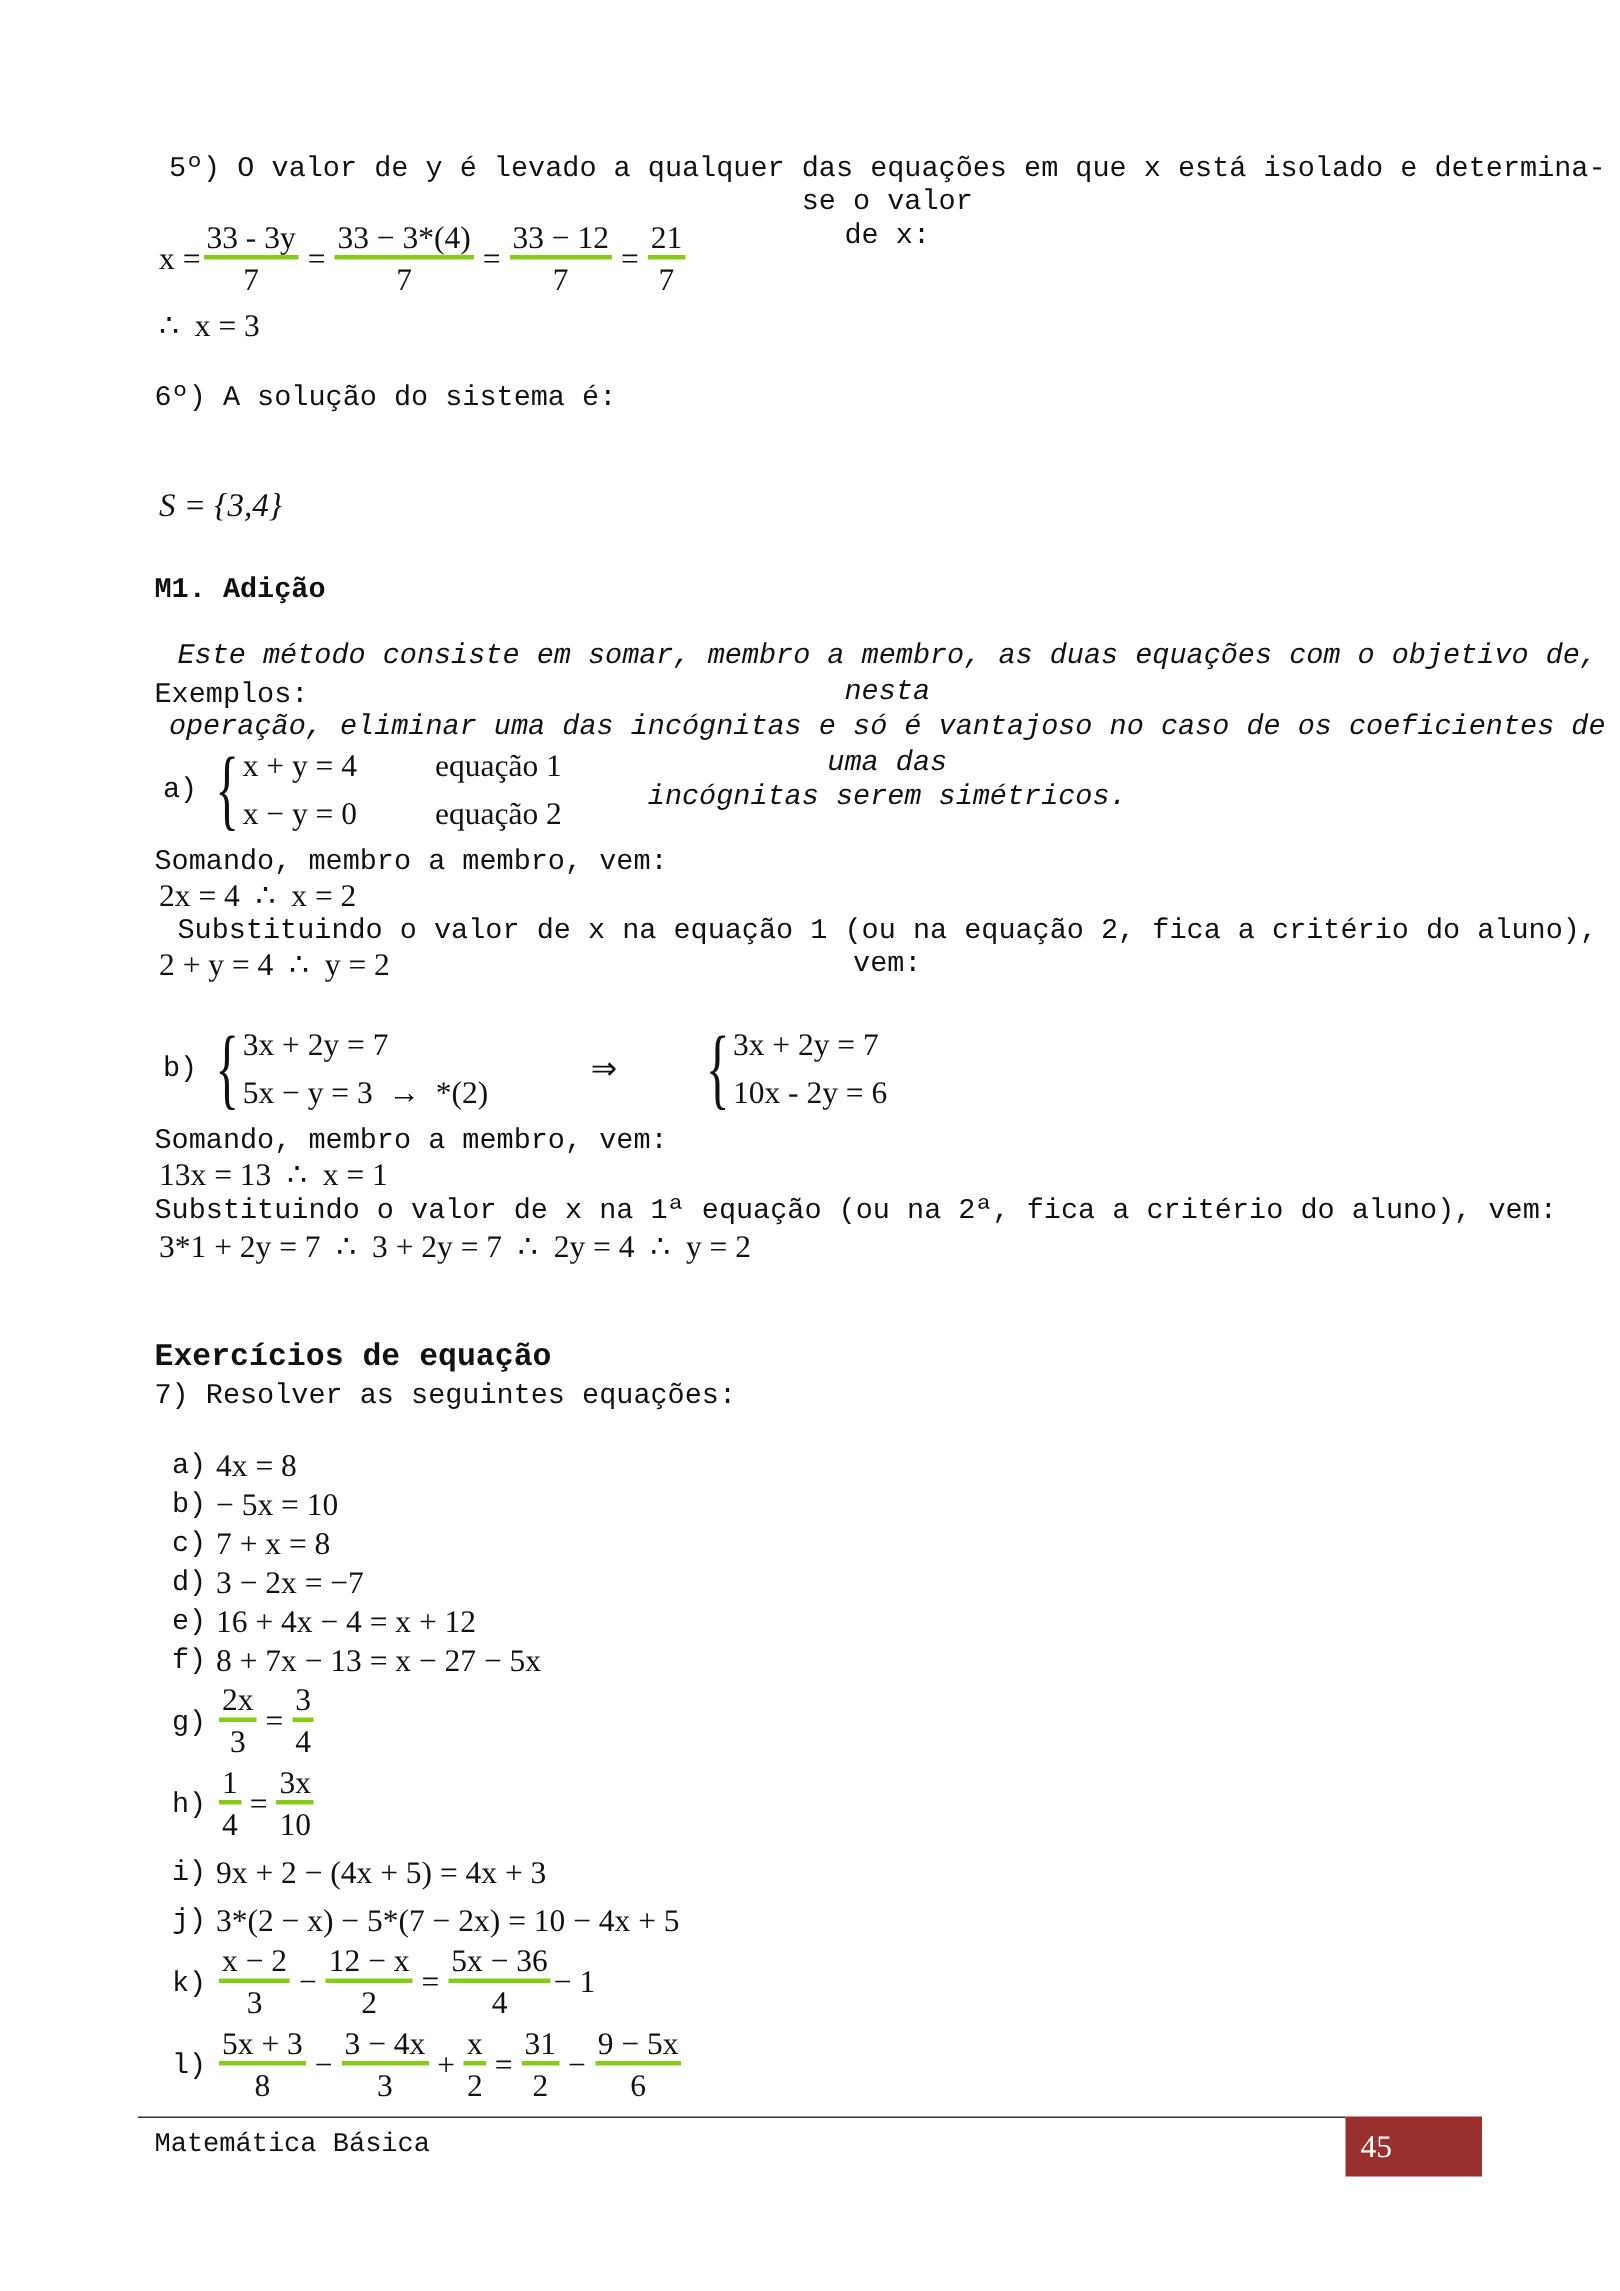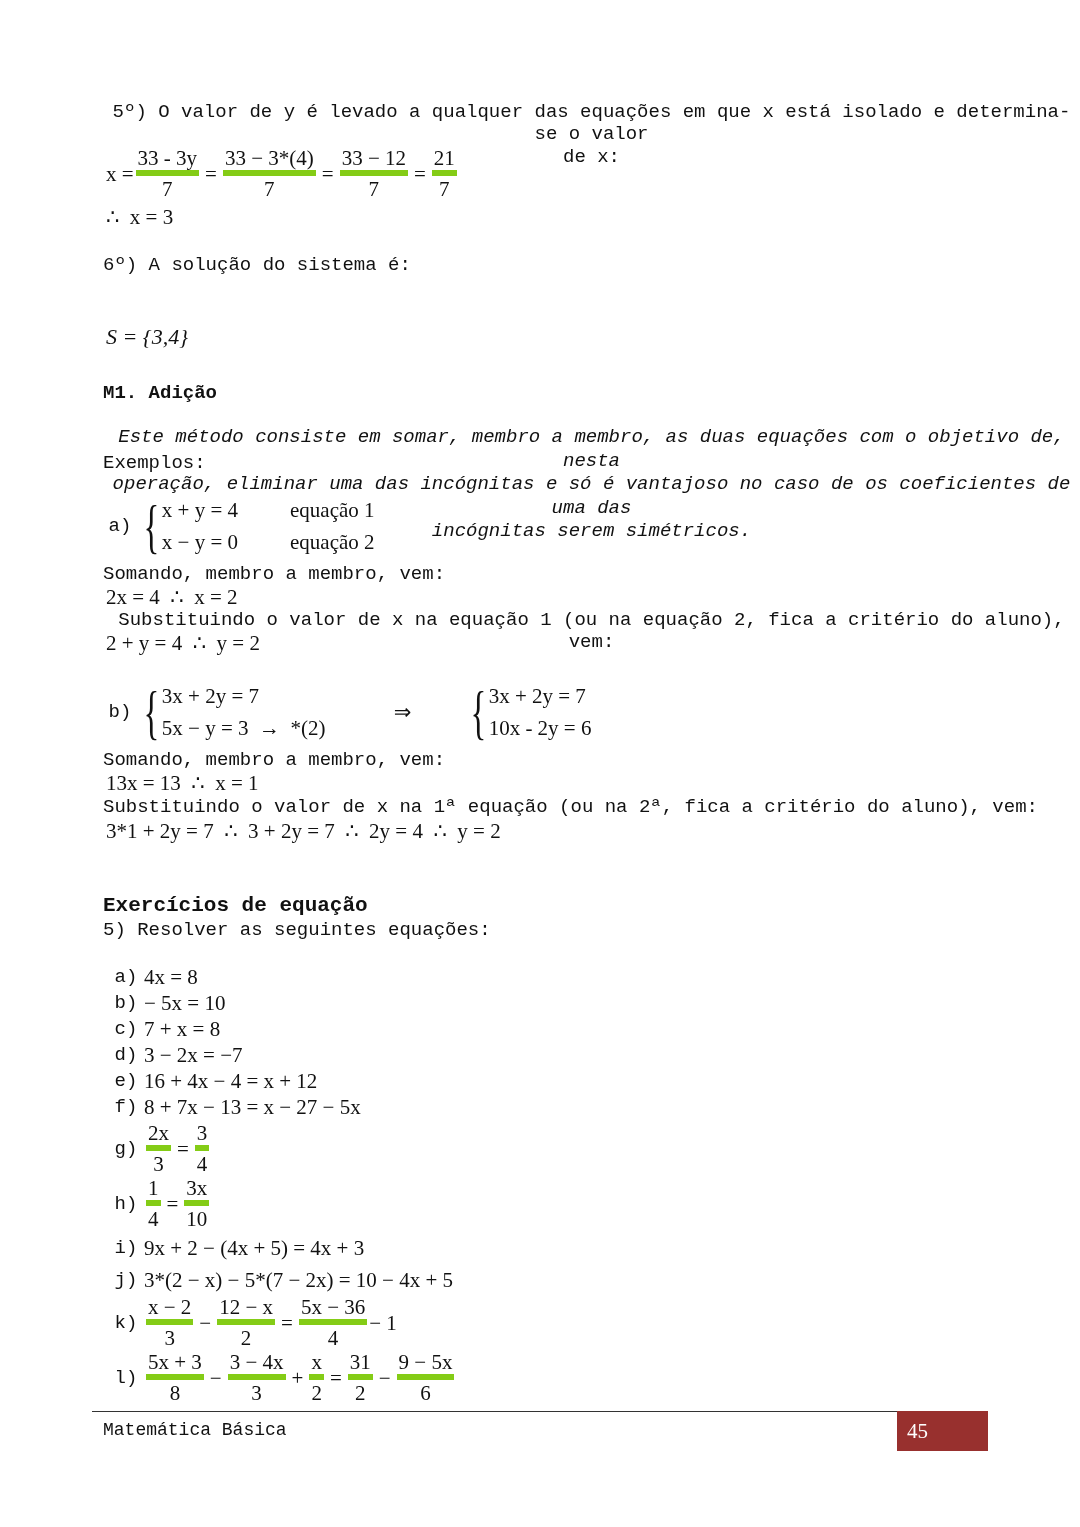--- a/index.html
+++ b/index.html
@@ -1,21 +1,21 @@
 <!DOCTYPE html>
 <html><head>
 <meta charset="utf-8">
 <style>
   html, body { margin:0; padding:0; background:#ffffff; }
   body { width:1080px; height:1527px; position:relative; overflow:hidden; color:#111; }
   .sans { font-family:Liberation Mono, monospace; font-size:19px;text-align:center; }
   .serif { font-family:"Liberation Serif", serif; font-size:21px; }
   .abs { position:absolute; }
   .frac { display:inline-flex; flex-direction:column; align-items:center; vertical-align:middle; margin:0 2px; }
-  .frac .num { padding:0 2px; border-bottom:6px solid #84cc16; line-height:24px; }
+  .frac .num { padding:0 2px; border-bottom:3px solid #84cc16; line-height:24px; }
   .frac .den { padding:0 2px; line-height:26px; }
   .row { display:flex; align-items:center; white-space:pre; }
   .op { margin:0 4px; }
   .brace { font-family:"Liberation Serif", serif; font-size:60px; line-height:60px; transform:scaleX(0.55); display:inline-block; margin-right:-4px; }
   .sys { display:inline-flex; flex-direction:column; }
   .sys span { line-height:32px; }
   .italic { font-style:italic;margin-top:44px; }
   .bold { font-weight:bold;margin-top:23px; }
   .footer-line { position:absolute; left:92px; top:1411px; width:805px; height:1px; background:#333; }
   .page-box { position:absolute; left:897px; top:1411px; width:91px; height:40px; background:#98302e; color:#fff; font-family:"Liberation Serif", serif; font-size:21px; display:flex; align-items:center; padding-left:10px; box-sizing:border-box; }
@@ -81,21 +81,21 @@
     <span>3x + 2y = 7</span>
     <span>10x - 2y = 6</span>
   </span>
 </div>
 <div class="abs sans" style="left:103px;top:749px;">Somando, membro a membro, vem:</div>
 <div class="abs serif" style="left:106px;top:771px;white-space:pre;">13x = 13  ∴  x = 1</div>
 <div class="abs sans" style="left:103px;top:796px;">Substituindo o valor de x na 1ª equação (ou na 2ª, fica a critério do aluno), vem:</div>
 <div class="abs serif" style="left:106px;top:819px;white-space:pre;">3*1 + 2y = 7  ∴  3 + 2y = 7  ∴  2y = 4  ∴  y = 2</div>
 
 <div class="abs sans bold" style="left:103px;top:871px;font-size:21px;">Exercícios de equação</div>
-<div class="abs sans" style="left:103px;top:919px;">5) Resolver as seguintes equações:</div>
+<div class="abs sans" style="left:103px;top:919px;">7) Resolver as seguintes equações:</div>
 
 <div class="abs" style="left:108px;top:964px;">
   <div class="row" style="height:26px;"><span class="sans item-label">a)</span><span class="serif">4x = 8</span></div>
   <div class="row" style="height:26px;"><span class="sans item-label">b)</span><span class="serif">− 5x = 10</span></div>
   <div class="row" style="height:26px;"><span class="sans item-label">c)</span><span class="serif">7 + x = 8</span></div>
   <div class="row" style="height:26px;"><span class="sans item-label">d)</span><span class="serif">3 − 2x = −7</span></div>
   <div class="row" style="height:26px;"><span class="sans item-label">e)</span><span class="serif">16 + 4x − 4 = x + 12</span></div>
   <div class="row" style="height:26px;"><span class="sans item-label">f)</span><span class="serif">8 + 7x − 13 = x − 27 − 5x</span></div>
 </div>
 

